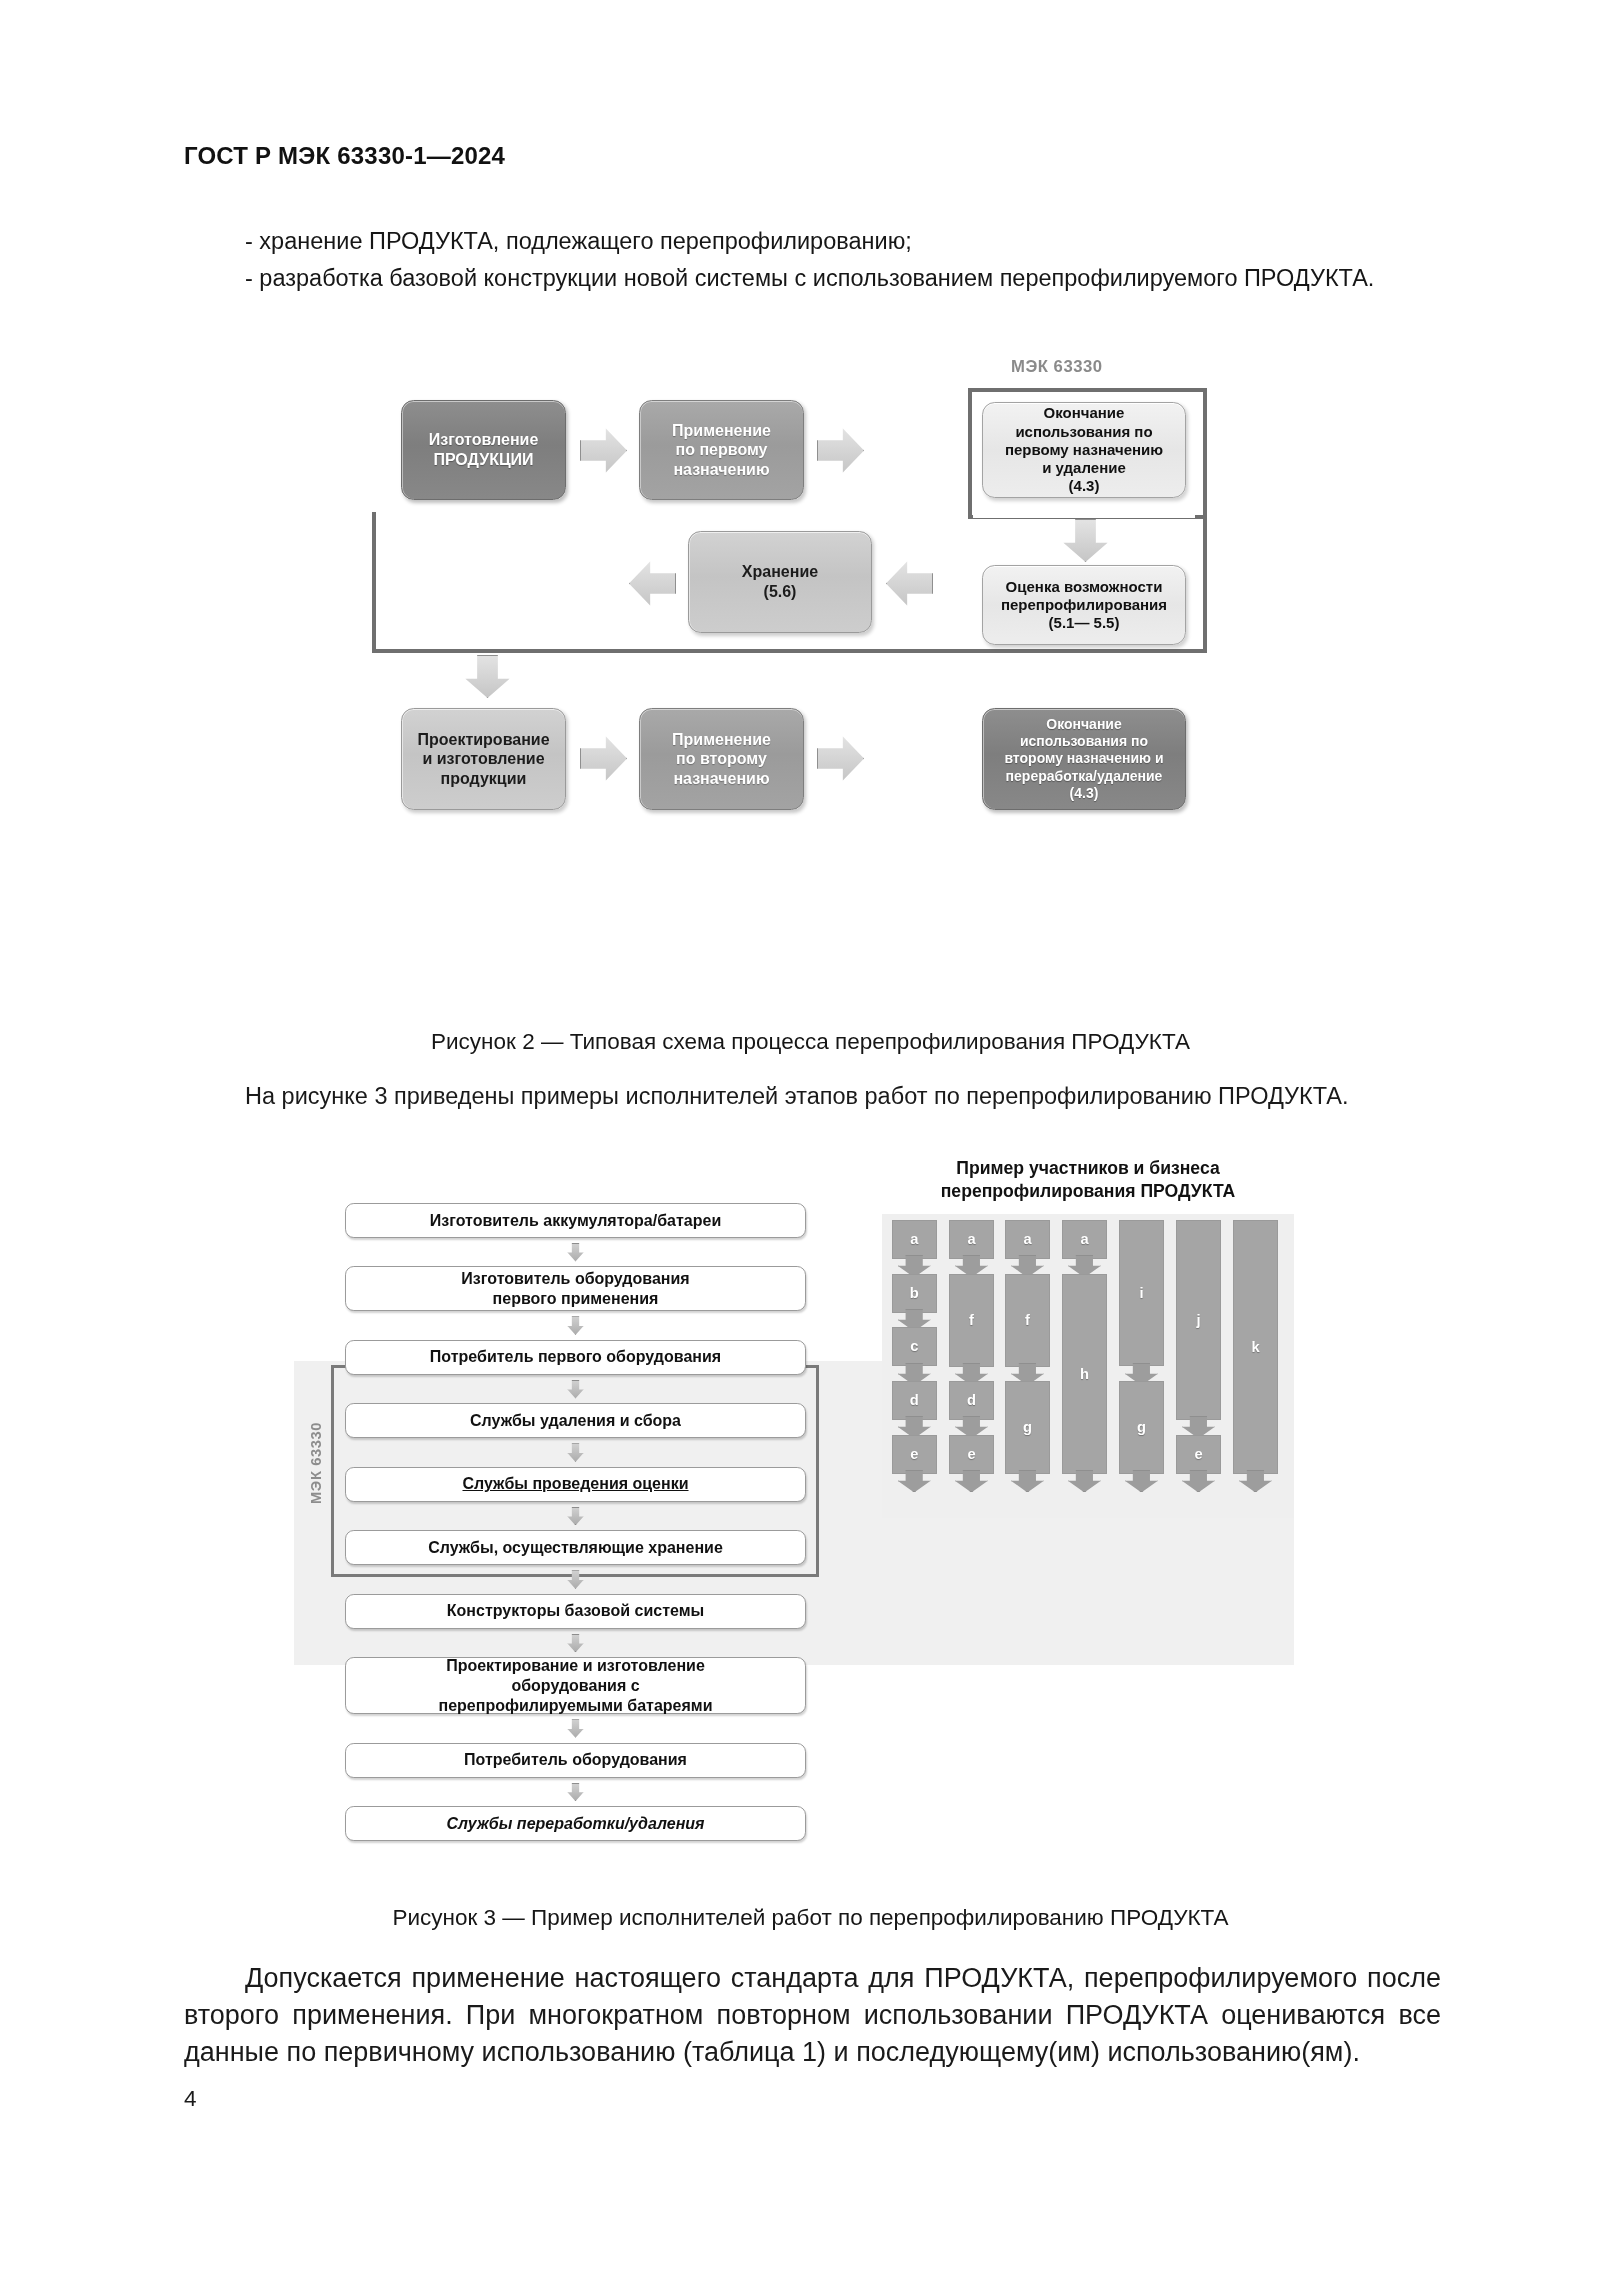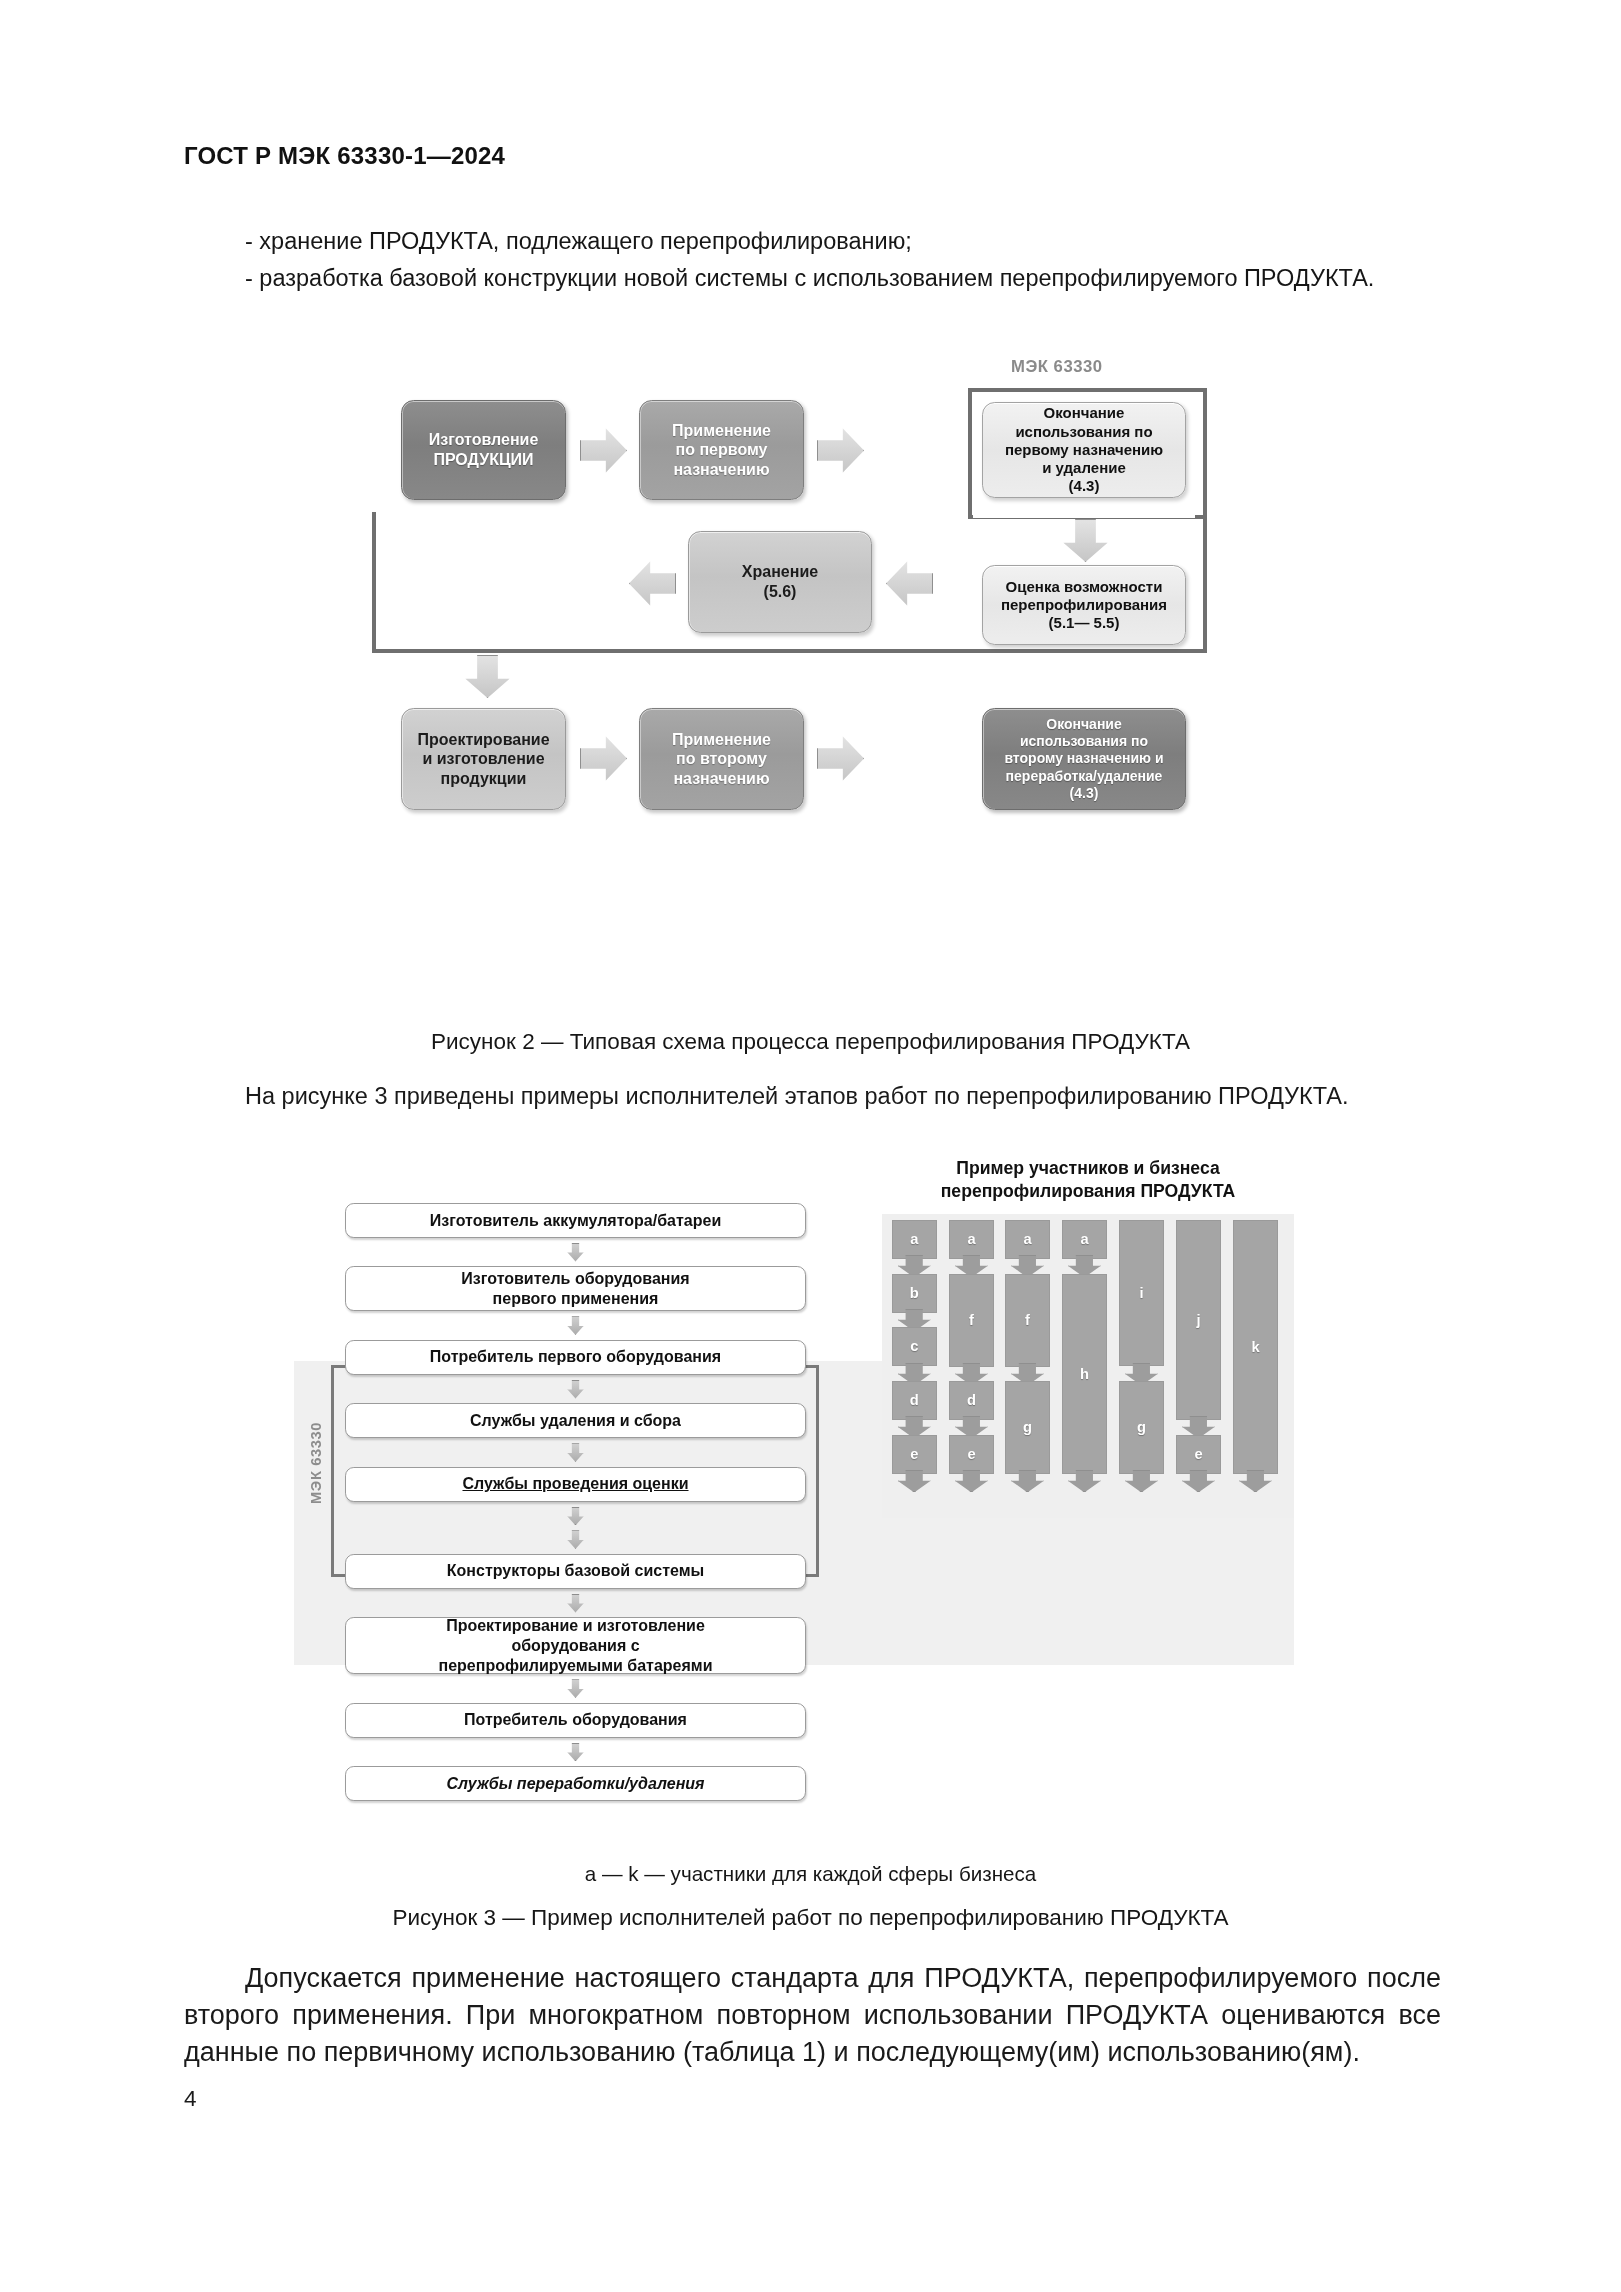--- a/index.html
+++ b/index.html
@@ -213,20 +213,21 @@
         <div class="f3arrow"></div>
         <div class="f3box" style="height: 45px; white-space: pre-line;">Изготовитель оборудования
 первого применения</div>
         <div class="f3arrow"></div>
         <div class="f3box" style="height: 35px; white-space: pre-line;">Потребитель первого оборудования</div>
         <div class="f3arrow"></div>
         <div class="f3box" style="height: 35px; white-space: pre-line;">Службы удаления и сбора</div>
         <div class="f3arrow"></div>
         <div class="f3box" style="height: 35px; white-space: pre-line; text-decoration: underline;">Службы проведения оценки</div>
         <div class="f3arrow"></div>
+        <div class="f3box" style="height: 35px; white-space: pre-line;">Службы, осуществляющие хранение</div>
         <div class="f3arrow"></div>
         <div class="f3box" style="height: 35px; white-space: pre-line;">Конструкторы базовой системы</div>
         <div class="f3arrow"></div>
         <div class="f3box" style="height: 57px; white-space: pre-line;">Проектирование и изготовление
 оборудования с
 перепрофилируемыми батареями</div>
         <div class="f3arrow"></div>
         <div class="f3box" style="height: 35px; white-space: pre-line;">Потребитель оборудования</div>
         <div class="f3arrow"></div>
         <div class="f3box" style="height: 35px; white-space: pre-line; font-style: italic;">Службы переработки/удаления</div>
@@ -323,21 +324,20 @@
           <div class="bcol" style="left: 351px; width: 43px; height: 298px;">
             <div class="bar" style="top: 0px; height: 252px;">
               <span>k</span>
             </div>
             <div class="bararr" style="left: 5.9px; width: 31px; top: 250px; height: 20.6px;"></div>
           </div>
         </div>
     </div>
   </div>
 
-  <div class="caption cap3a">a — k — участники для каждой сферы бизнеса</div>
   <div class="caption cap3b">Рисунок 3 — Пример исполнителей работ по перепрофилированию ПРОДУКТА</div>
 
   <div class="para-tail">
     <span class="indent"></span><span>Допускается применение настоящего стандарта для ПРОДУКТА, перепрофилируемого после второго применения. При многократном повторном использовании ПРОДУКТА оцениваются все данные по первичному использованию (таблица 1) и последующему(им) использованию(ям).</span>
   </div>
 
   <div class="folio">4</div>
 </div>
 
 

